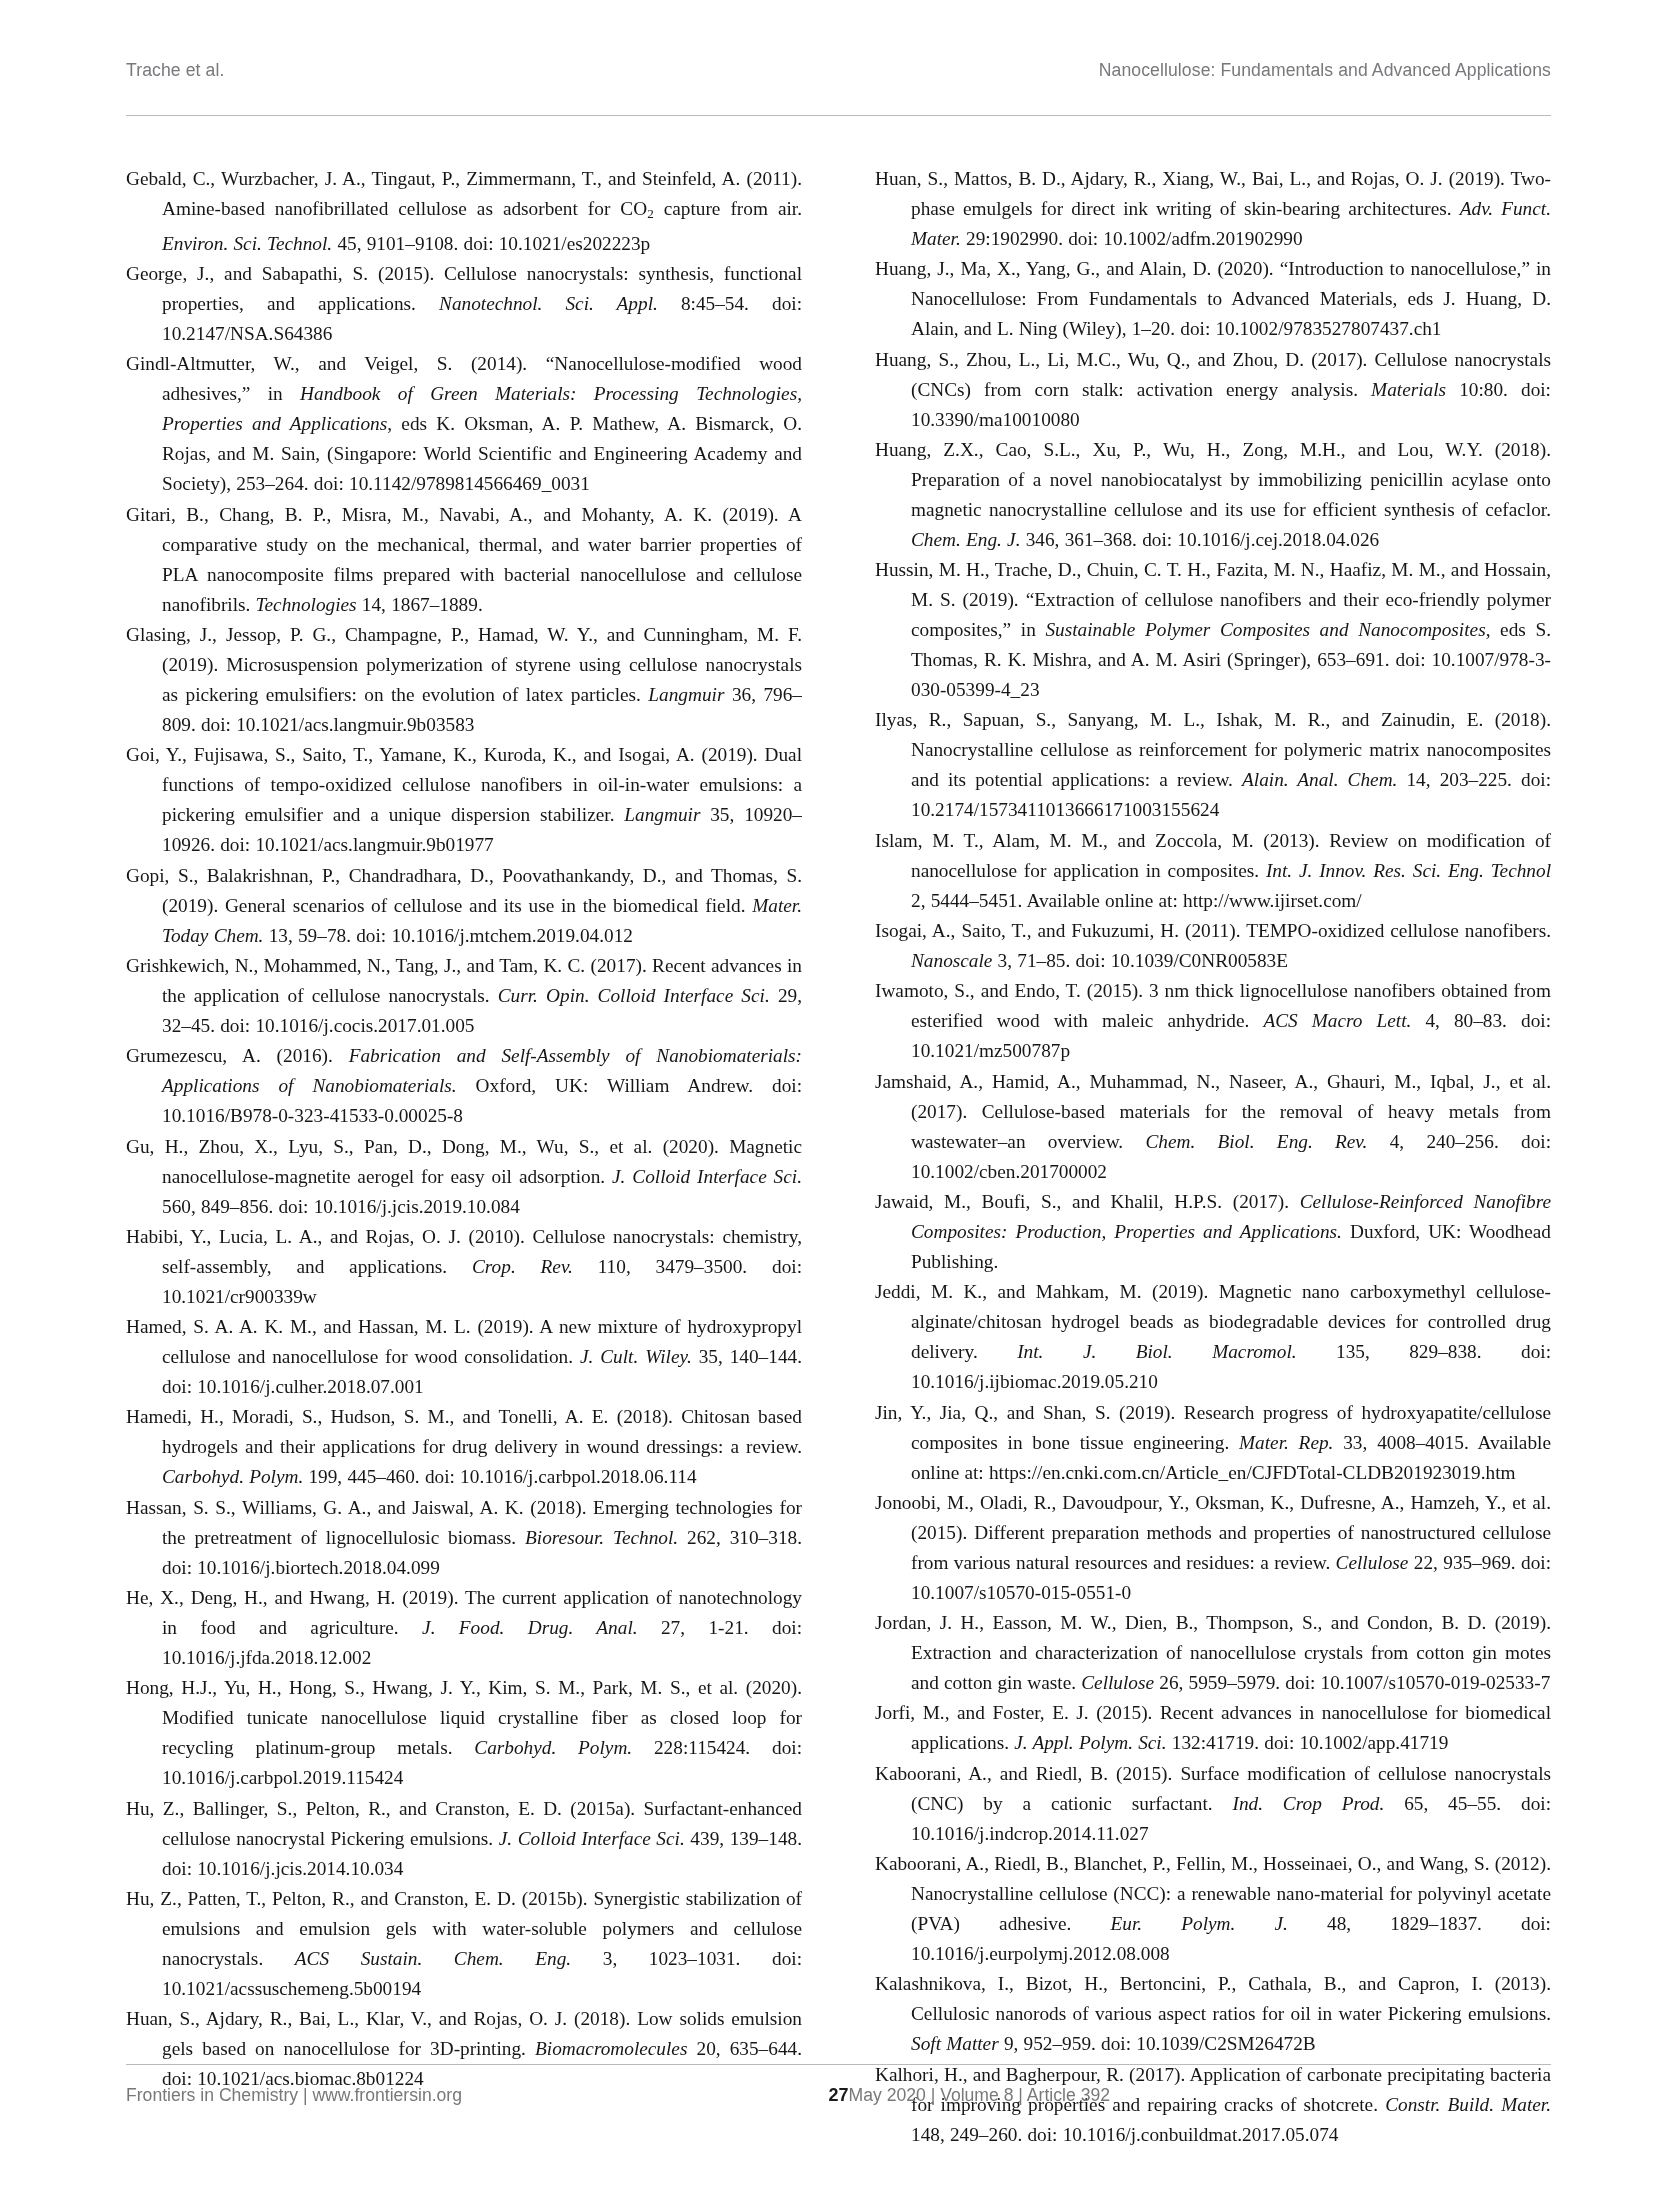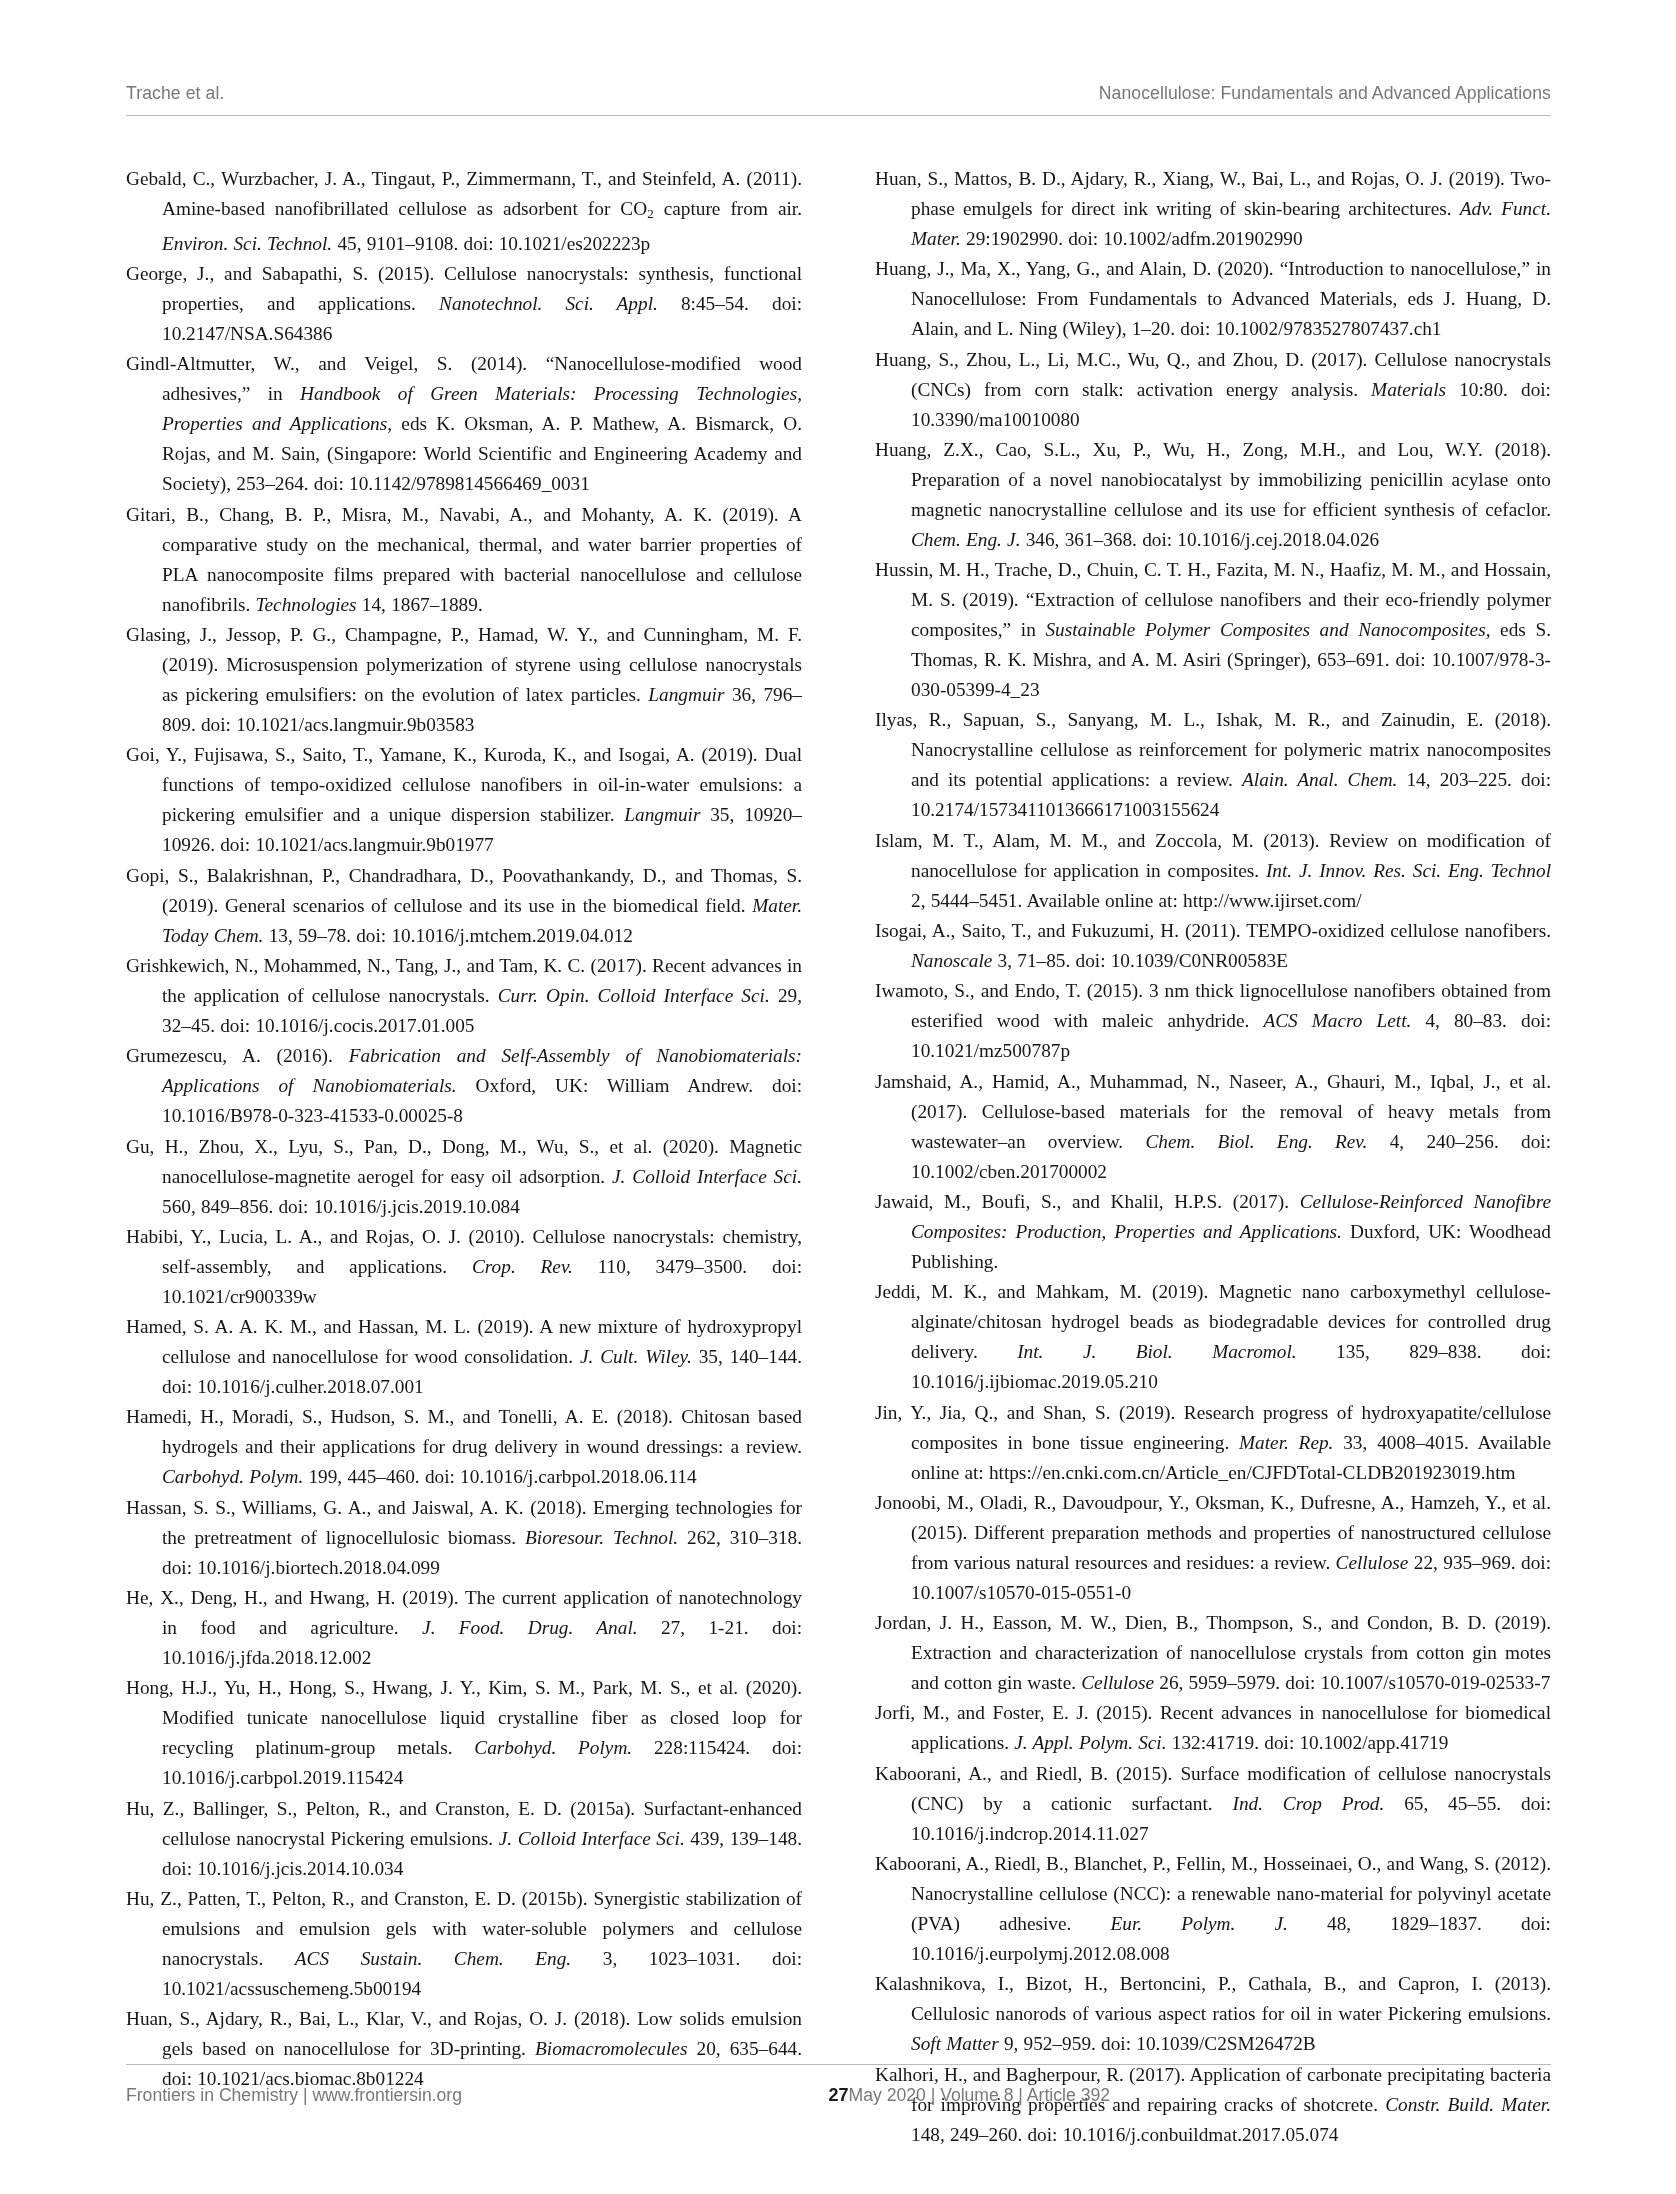--- a/index.html
+++ b/index.html
@@ -14,21 +14,21 @@
     background: #ffffff;
     box-sizing: border-box;
     font-family: "Liberation Serif", serif;
     overflow: hidden;
   }
 
   
   .runhead {
     position: absolute;
     left: 126px;
-    top: 83px;
+    top: 60px;
     width: 1425px;
     display: flex;
     justify-content: space-between;
     align-items: baseline;
     font-family: "Liberation Sans", sans-serif;
     font-size: 17.6px;
     color: #77787b;
     letter-spacing: 0.1px;
   }
   .runhead .left  { white-space: nowrap; }

